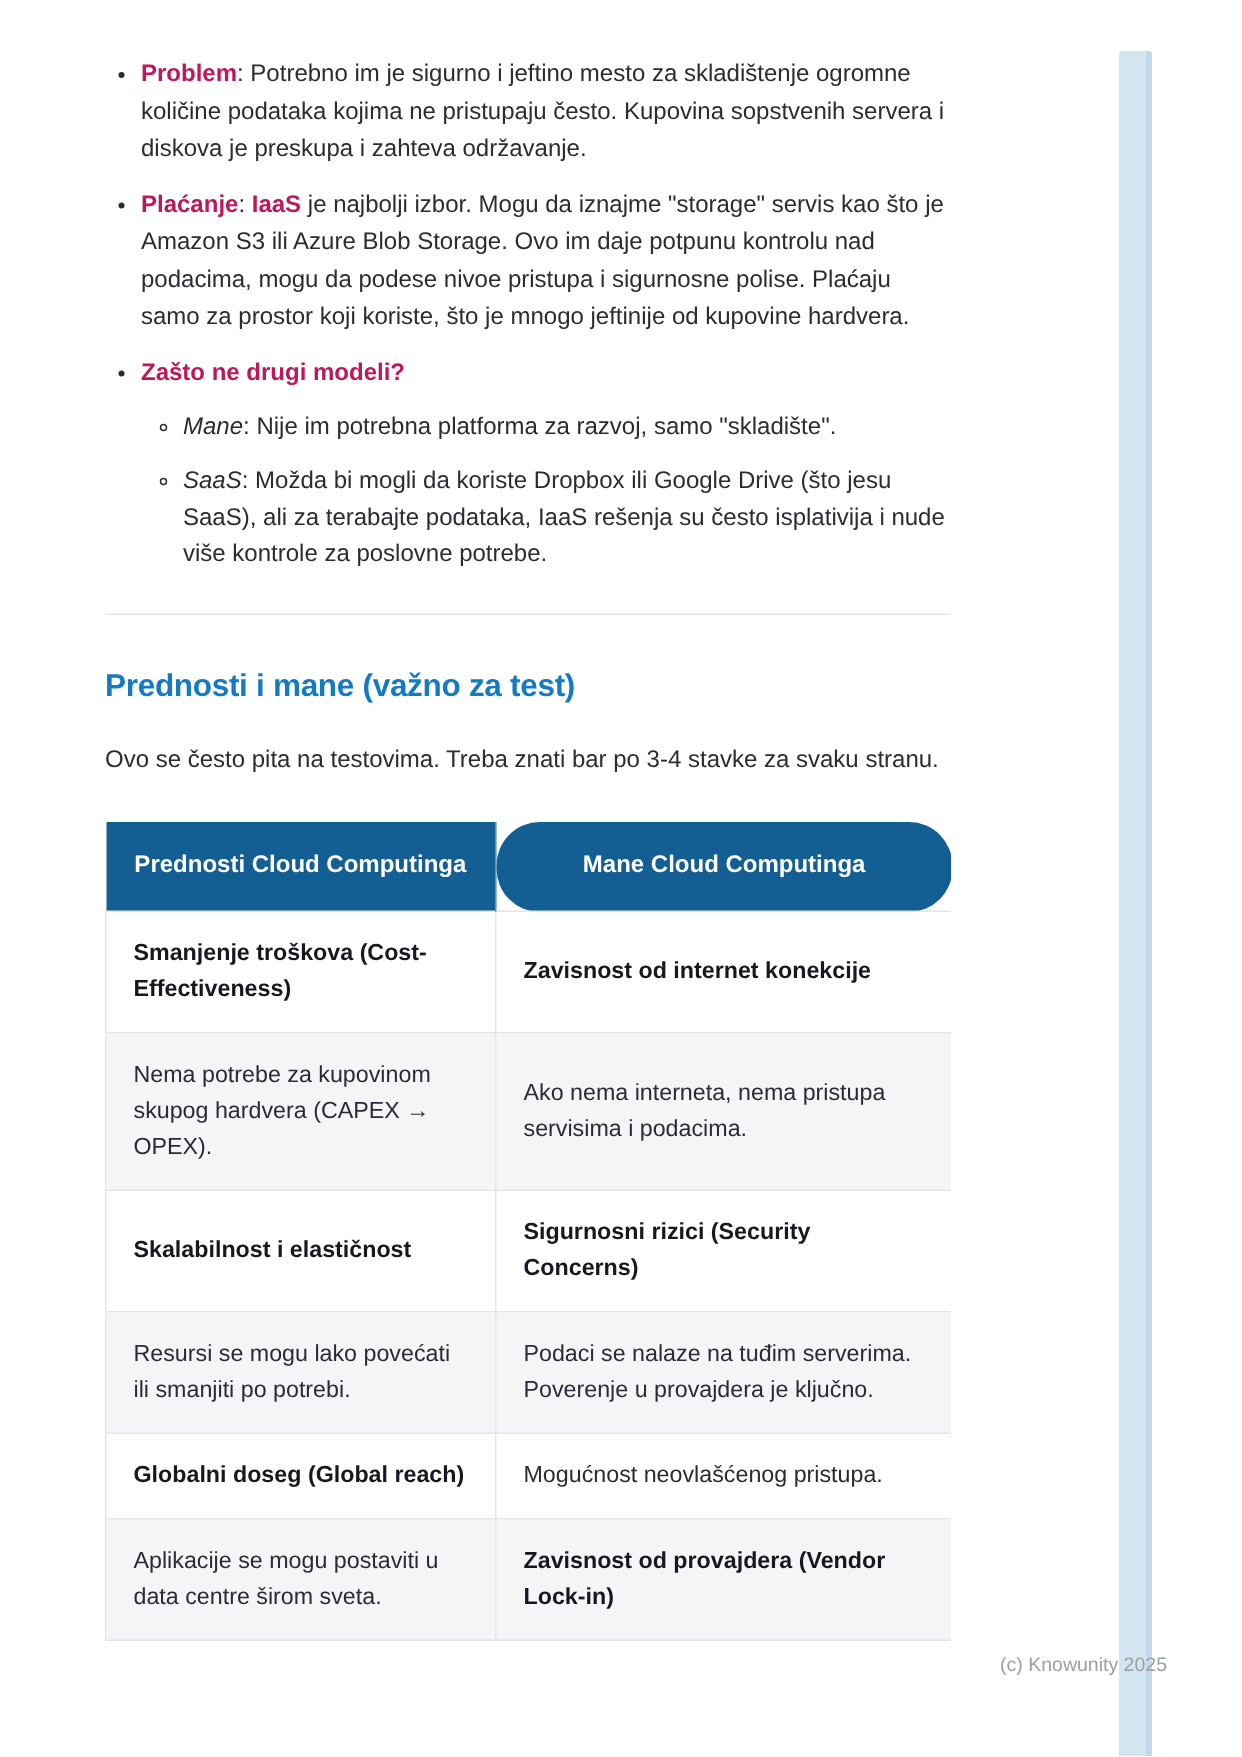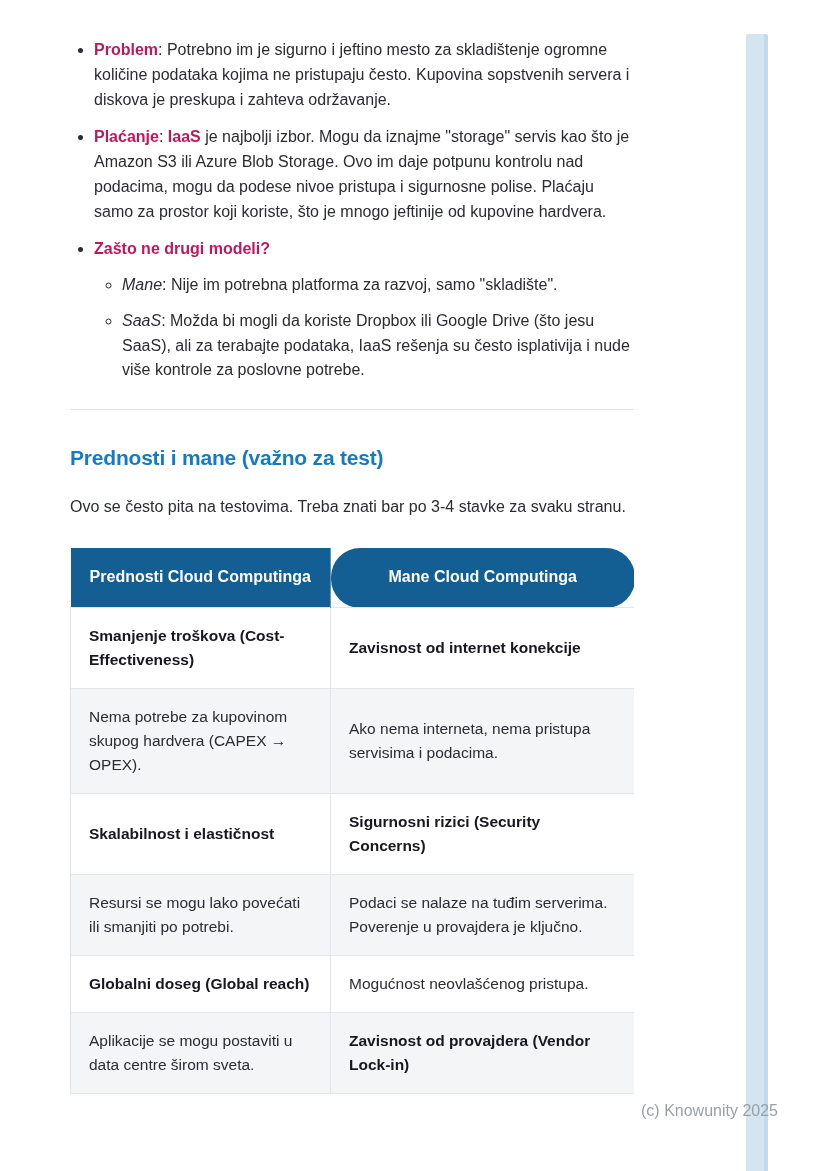--- a/index.html
+++ b/index.html
@@ -22,21 +22,21 @@
     width: 22px;
     height: calc(100% - 34px);
     background: var(--edge-bar, #d3e5f1);
     border-right: 4px solid #c2daea;
     border-radius: 2px 2px 0 0;
   }
   .watermark {
     position: absolute;
     top: 1102px;
     right: 50px;
-    font-size: 16px;
+    font-size: 13px;
     color: var(--muted, #9aa0a6);
     z-index: 5;
     white-space: nowrap;
   }
   .content {
     position: absolute;
     left: 70px;
     top: 38px;
     width: 564px;
     height: 1100px;

